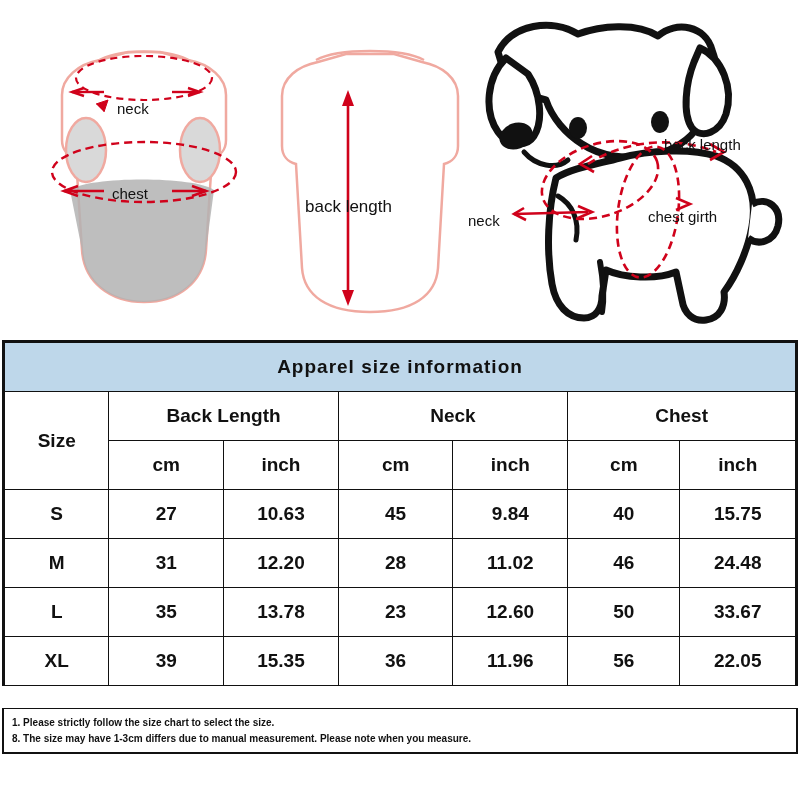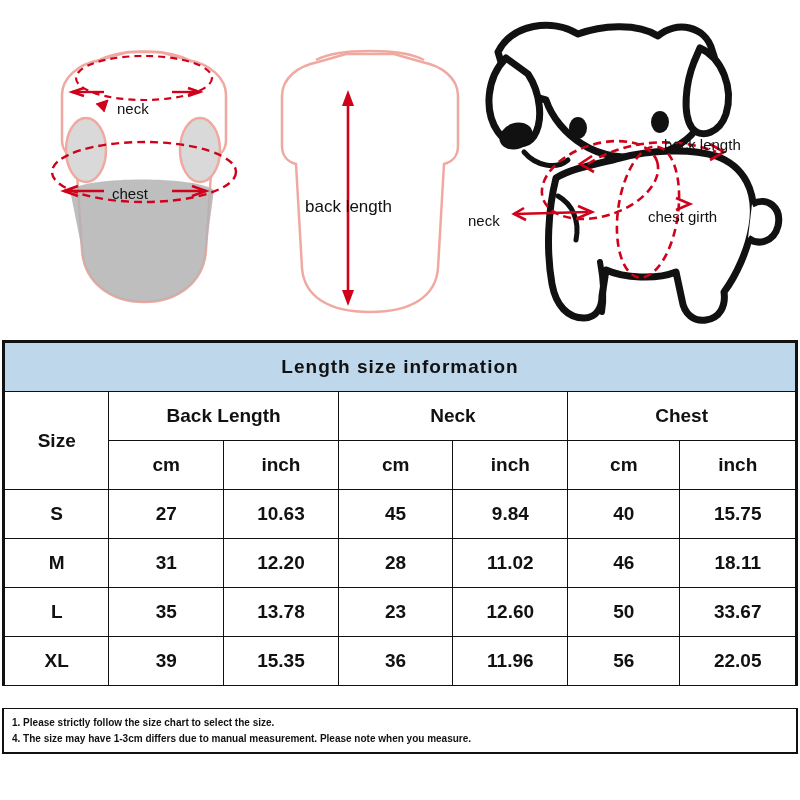--- a/index.html
+++ b/index.html
@@ -224,21 +224,21 @@
         <col style="width:13.2%">
         <col style="width:14.5%">
         <col style="width:14.5%">
         <col style="width:14.5%">
         <col style="width:14.5%">
         <col style="width:14.2%">
         <col style="width:14.6%">
       </colgroup>
       <tbody>
         <tr class="title-row">
-          <td colspan="7">Length size information</td>
+          <td colspan="7">Apparel size information</td>
         </tr>
         <tr class="grp-row">
           <td rowspan="2" class="size-cell-head">Size</td>
           <td colspan="2">Back Length</td>
           <td colspan="2">Neck</td>
           <td colspan="2">Chest</td>
         </tr>
         <tr class="unit-row">
           <td>cm</td>
           <td>inch</td>
@@ -257,21 +257,21 @@
           <td>40</td>
           <td>15.75</td>
         </tr>
         <tr class="data-row">
           <td>M</td>
           <td>31</td>
           <td>12.20</td>
           <td>28</td>
           <td>11.02</td>
           <td>46</td>
-          <td>18.11</td>
+          <td>24.48</td>
         </tr>
         <tr class="data-row">
           <td>L</td>
           <td>35</td>
           <td>13.78</td>
           <td>23</td>
           <td>12.60</td>
           <td>50</td>
           <td>33.67</td>
         </tr>
@@ -283,16 +283,16 @@
           <td>11.96</td>
           <td>56</td>
           <td>22.05</td>
         </tr>
       </tbody>
     </table>
   </div>
 
   <div class="notes">
     <div class="note-line">1. Please strictly follow the size chart  to select the size.</div>
-    <div class="note-line">4. The size may have 1-3cm differs due to manual measurement. Please note when you measure.</div>
+    <div class="note-line">8. The size may have 1-3cm differs due to manual measurement. Please note when you measure.</div>
   </div>
 
 </div>
 
 </body></html>

